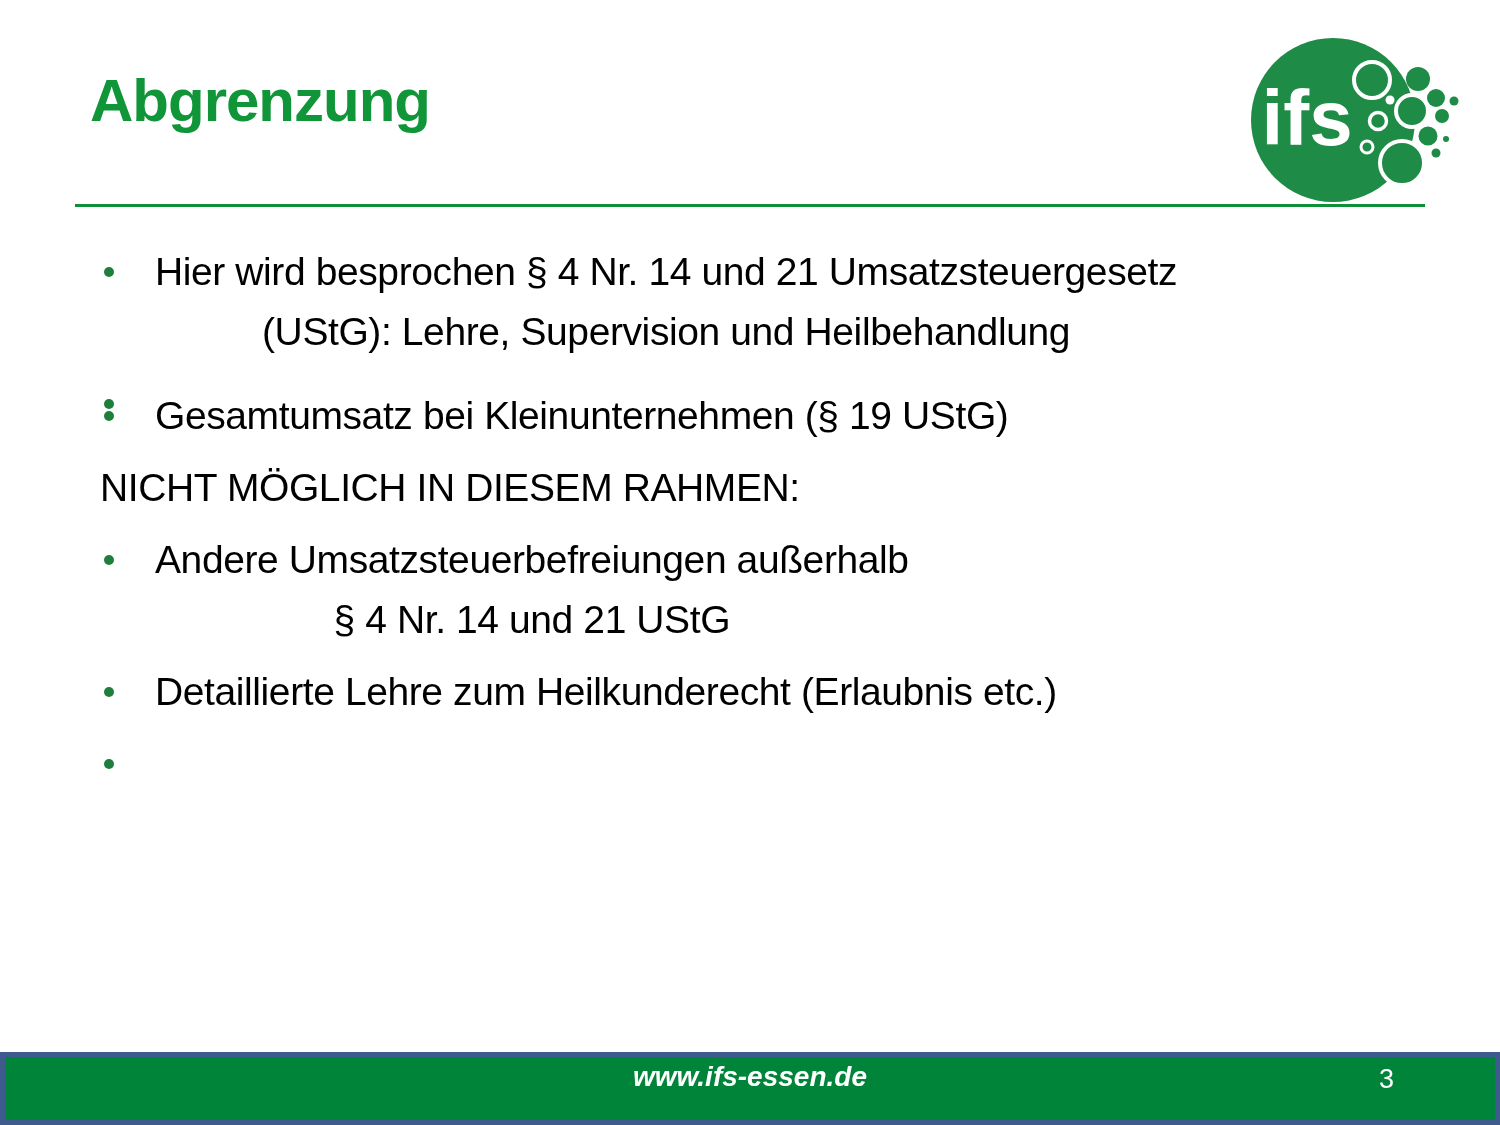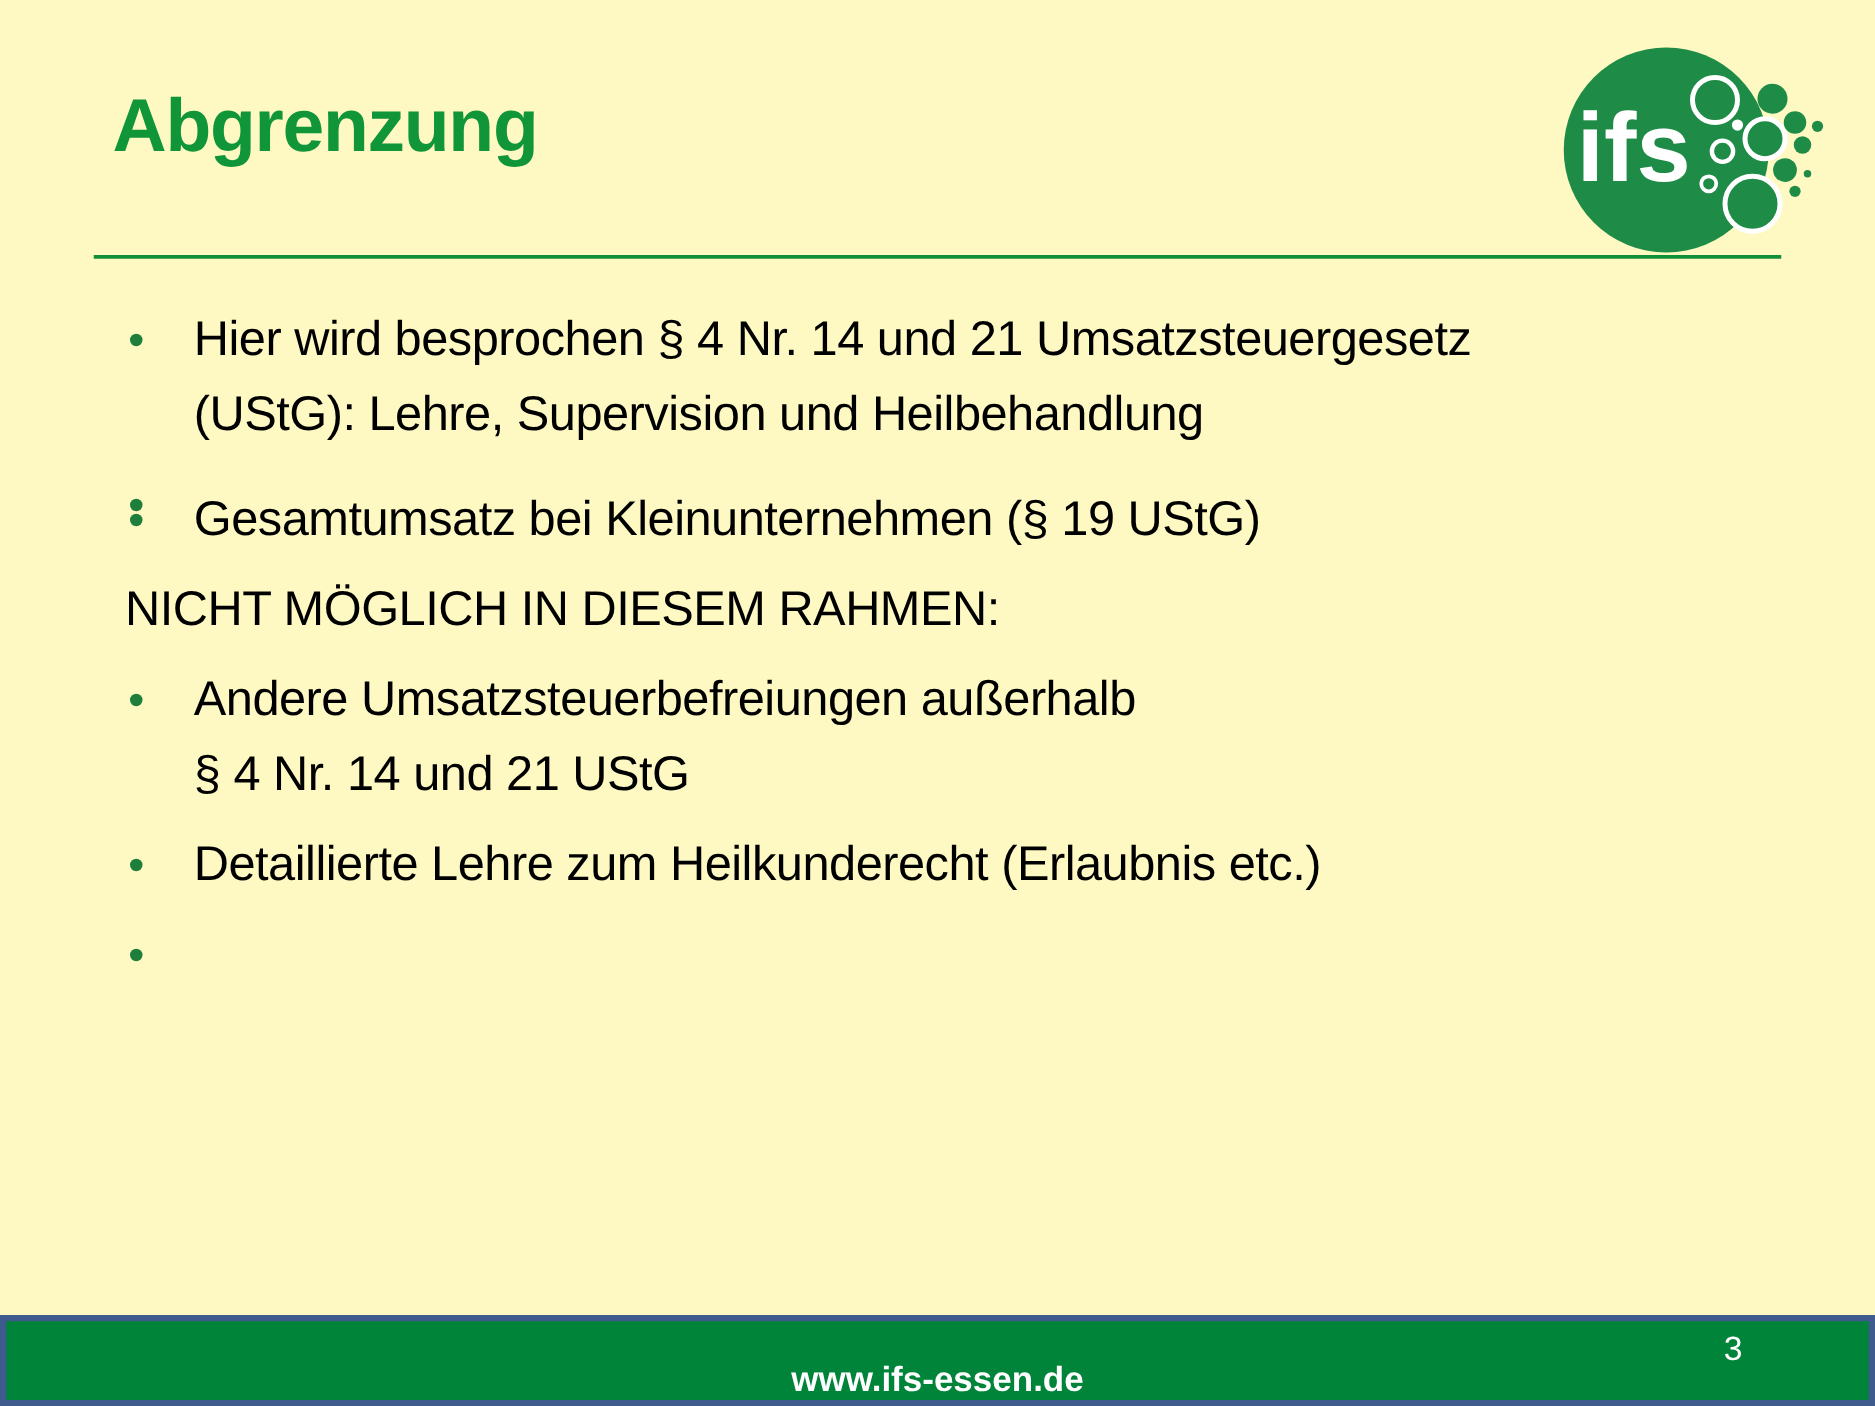--- a/index.html
+++ b/index.html
@@ -9,21 +9,21 @@
     --bullet_green:#1e7e3c;
     --footer_green:#00843a;
     --footer_blue:#3f5a8c;
     --text_black:#000000;
   }
   *{margin:0;padding:0;box-sizing:border-box;}
   html,body{background:#888;}
   .slide{
     position:relative;
     width:1500px;height:1125px;
-    background:#fef9c3;
+    background:#ffffff;
     overflow:hidden;
     font-family:"Liberation Sans","DejaVu Sans",sans-serif;
     margin:0 auto;
   }
   
   .title{
     position:absolute;left:90px;top:66px;
     font-size:60px;font-weight:bold;
     letter-spacing:-1px;
     color:var(--title_green);
@@ -53,31 +53,31 @@
   }
   .dot-col{
     flex:0 0 55px;
     position:relative;
   }
   .dot{
     position:absolute;left:4px;top:25px;
     width:10px;height:10px;border-radius:50%;
     background:var(--bullet_green);
   }
-  .item-text{white-space:pre;}
+  .item-text{white-space:pre;text-align:center;}
   
   .footer{
     position:absolute;left:0;bottom:0;
     width:1500px;height:73px;
     background:var(--footer_blue);
   }
   .footer-inner{
     position:absolute;left:5px;right:5px;top:5px;bottom:5px;
     background:var(--footer_green);
-    display:flex;align-items:flex-end;justify-content:center;
+    display:flex;align-items:flex-start;justify-content:center;font-style:italic;
   }
   .footer-url{
     color:#ffffff;font-size:28px;font-weight:bold;
     padding-top:4px;
   }
   .page-number{
     position:absolute;right:106px;top:14px;
     color:#ffffff;font-size:27px;line-height:1;
   }
 </style>

